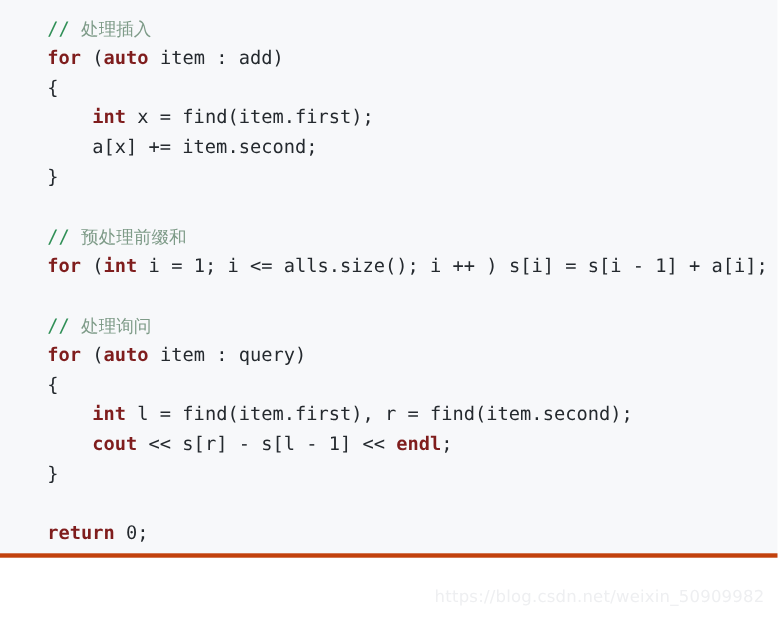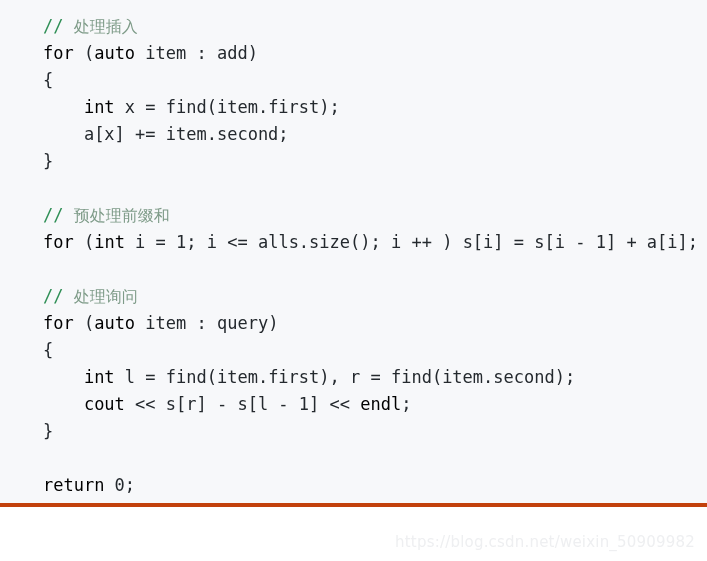--- a/index.html
+++ b/index.html
@@ -41,21 +41,21 @@
     white-space: pre;
     color: #24292e;
     letter-spacing: 0;
   }
   .line {
     height: 27px;
     padding-left: 2px;
     white-space: pre;
     font-family: "DejaVu Sans Mono", monospace;
   }
-  .kw   { color: #000000; }
+  .kw   { color: #7f1d1d; font-weight: bold; }
   .cm   { color: #2f8f56; }
   .cm-cjk {
     color: #7e9b88;
     font-family: "DejaVu Sans", sans-serif;
     font-size: 16px;
   }
   .pl   { color: #24292e; }
   #watermark {
     position: absolute;
     right: 12px;

